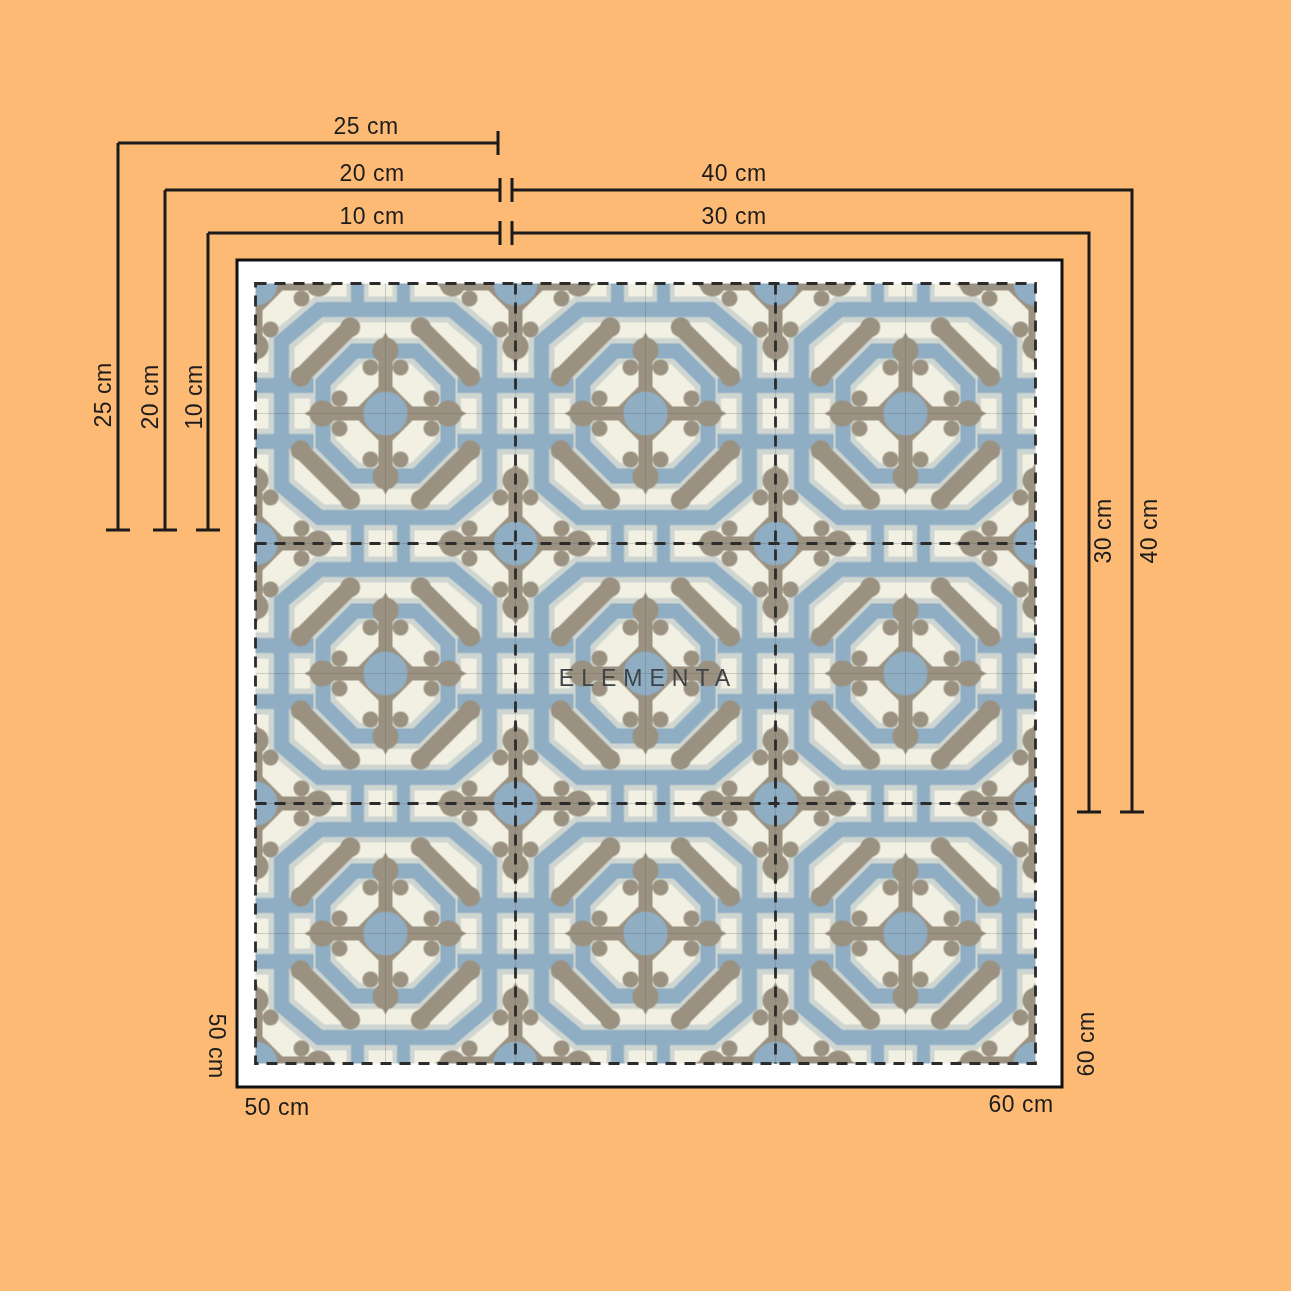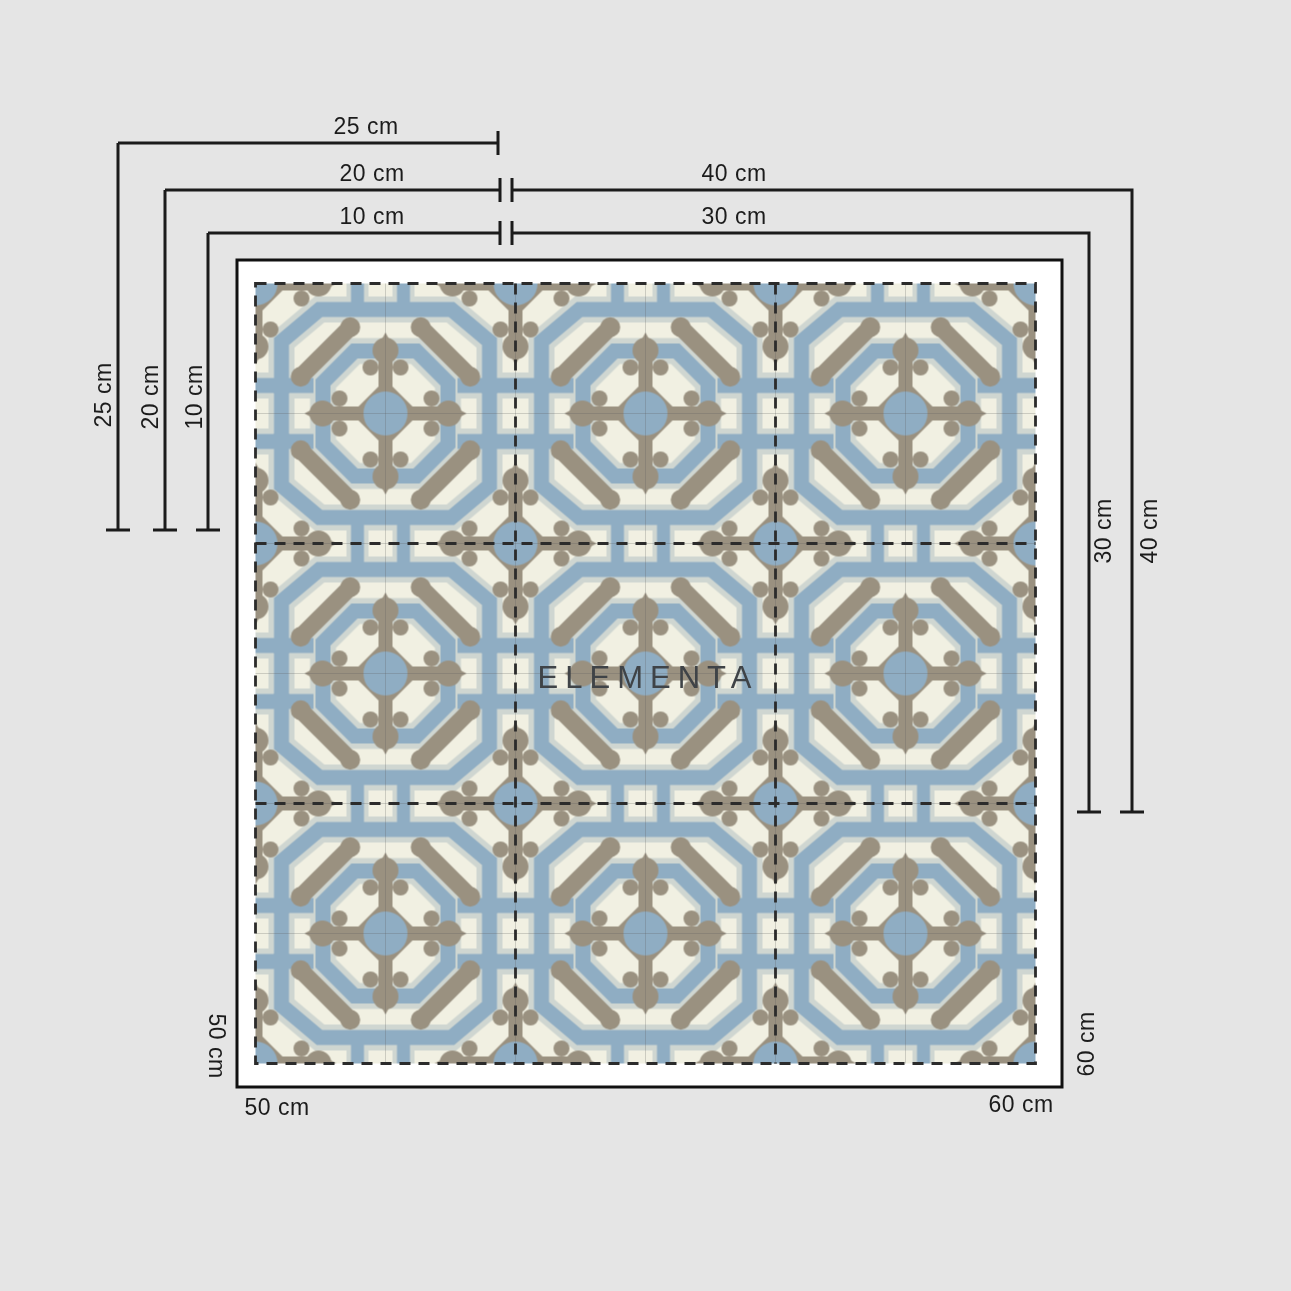--- a/index.html
+++ b/index.html
@@ -1,38 +1,38 @@
 <!DOCTYPE html>
 <html><head>
 <meta charset="utf-8">
 <style>
   html,body{margin:0;padding:0;background:#ffffff;}
   .canvas{
     position:relative;
     width:1291px;height:1291px;
-    background:#e5e5e5;
+    background:#fdba74;
     font-family:"Liberation Sans", sans-serif;
     overflow:hidden;
   }
   .gfx{position:absolute;left:0;top:0;}
   .dim-label{
     position:absolute;
     font-size:23px;
     letter-spacing:0.5px;
     color:#1c1c1c;
     white-space:nowrap;
     transform:translate(-50%,-50%);
   }
   .rot-ccw{transform:translate(-50%,-50%) rotate(-90deg);}
   .rot-cw{transform:translate(-50%,-50%) rotate(90deg);}
   .watermark{
     position:absolute;
     left:648px;top:678px;
     transform:translate(-50%,-50%);
-    font-size:31px;
+    font-size:23px;
     font-weight:400;
     letter-spacing:7px;
     color:#3f4347;
     white-space:nowrap;
   }
 </style>
 </head>
 <body>
 
 <div class="canvas">

